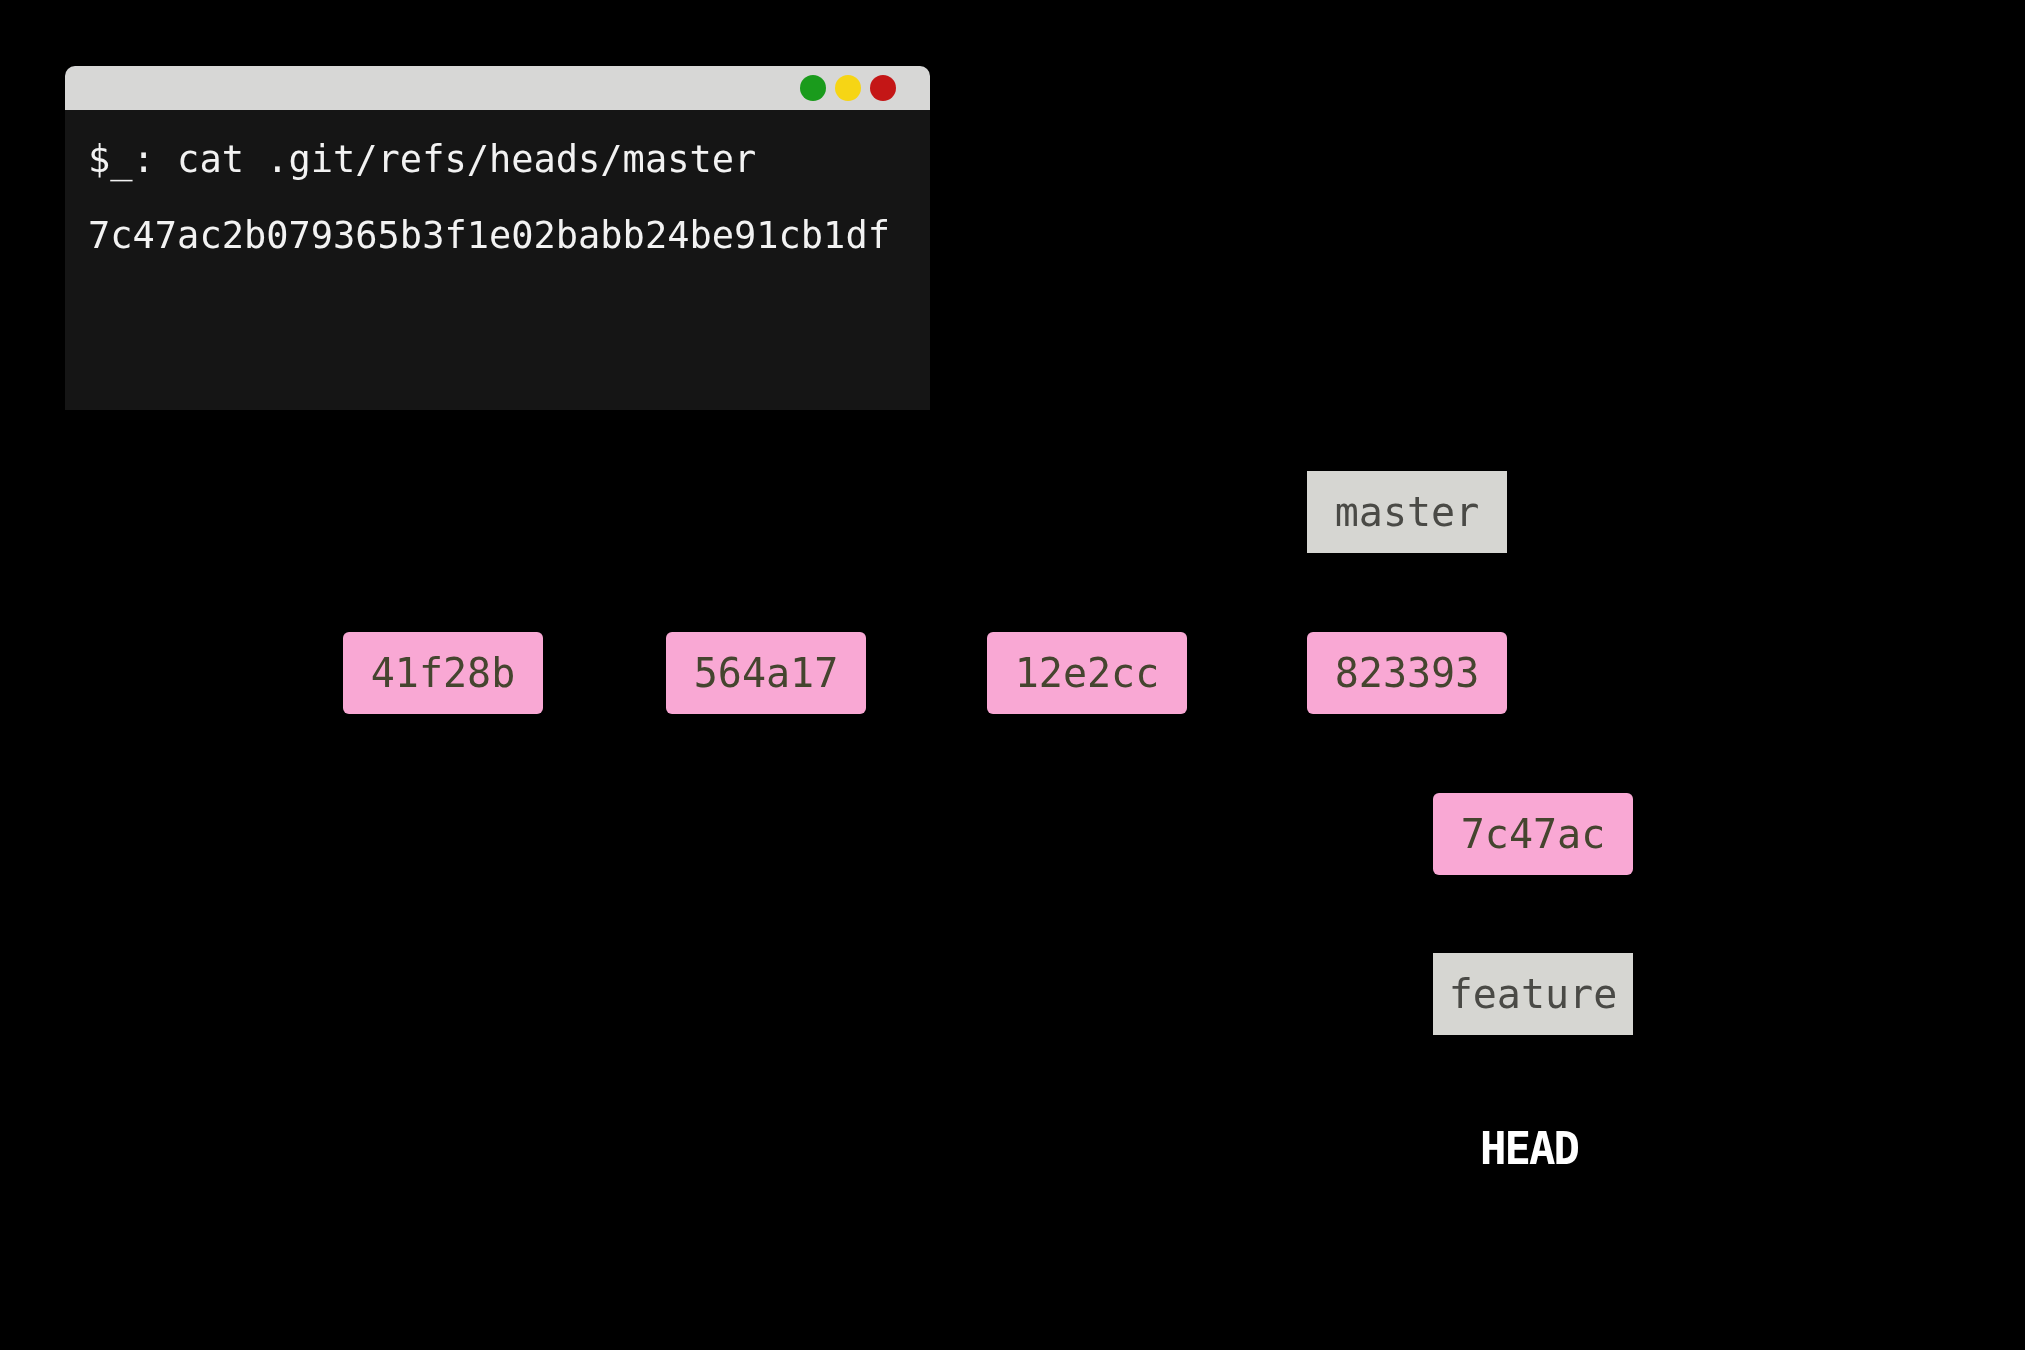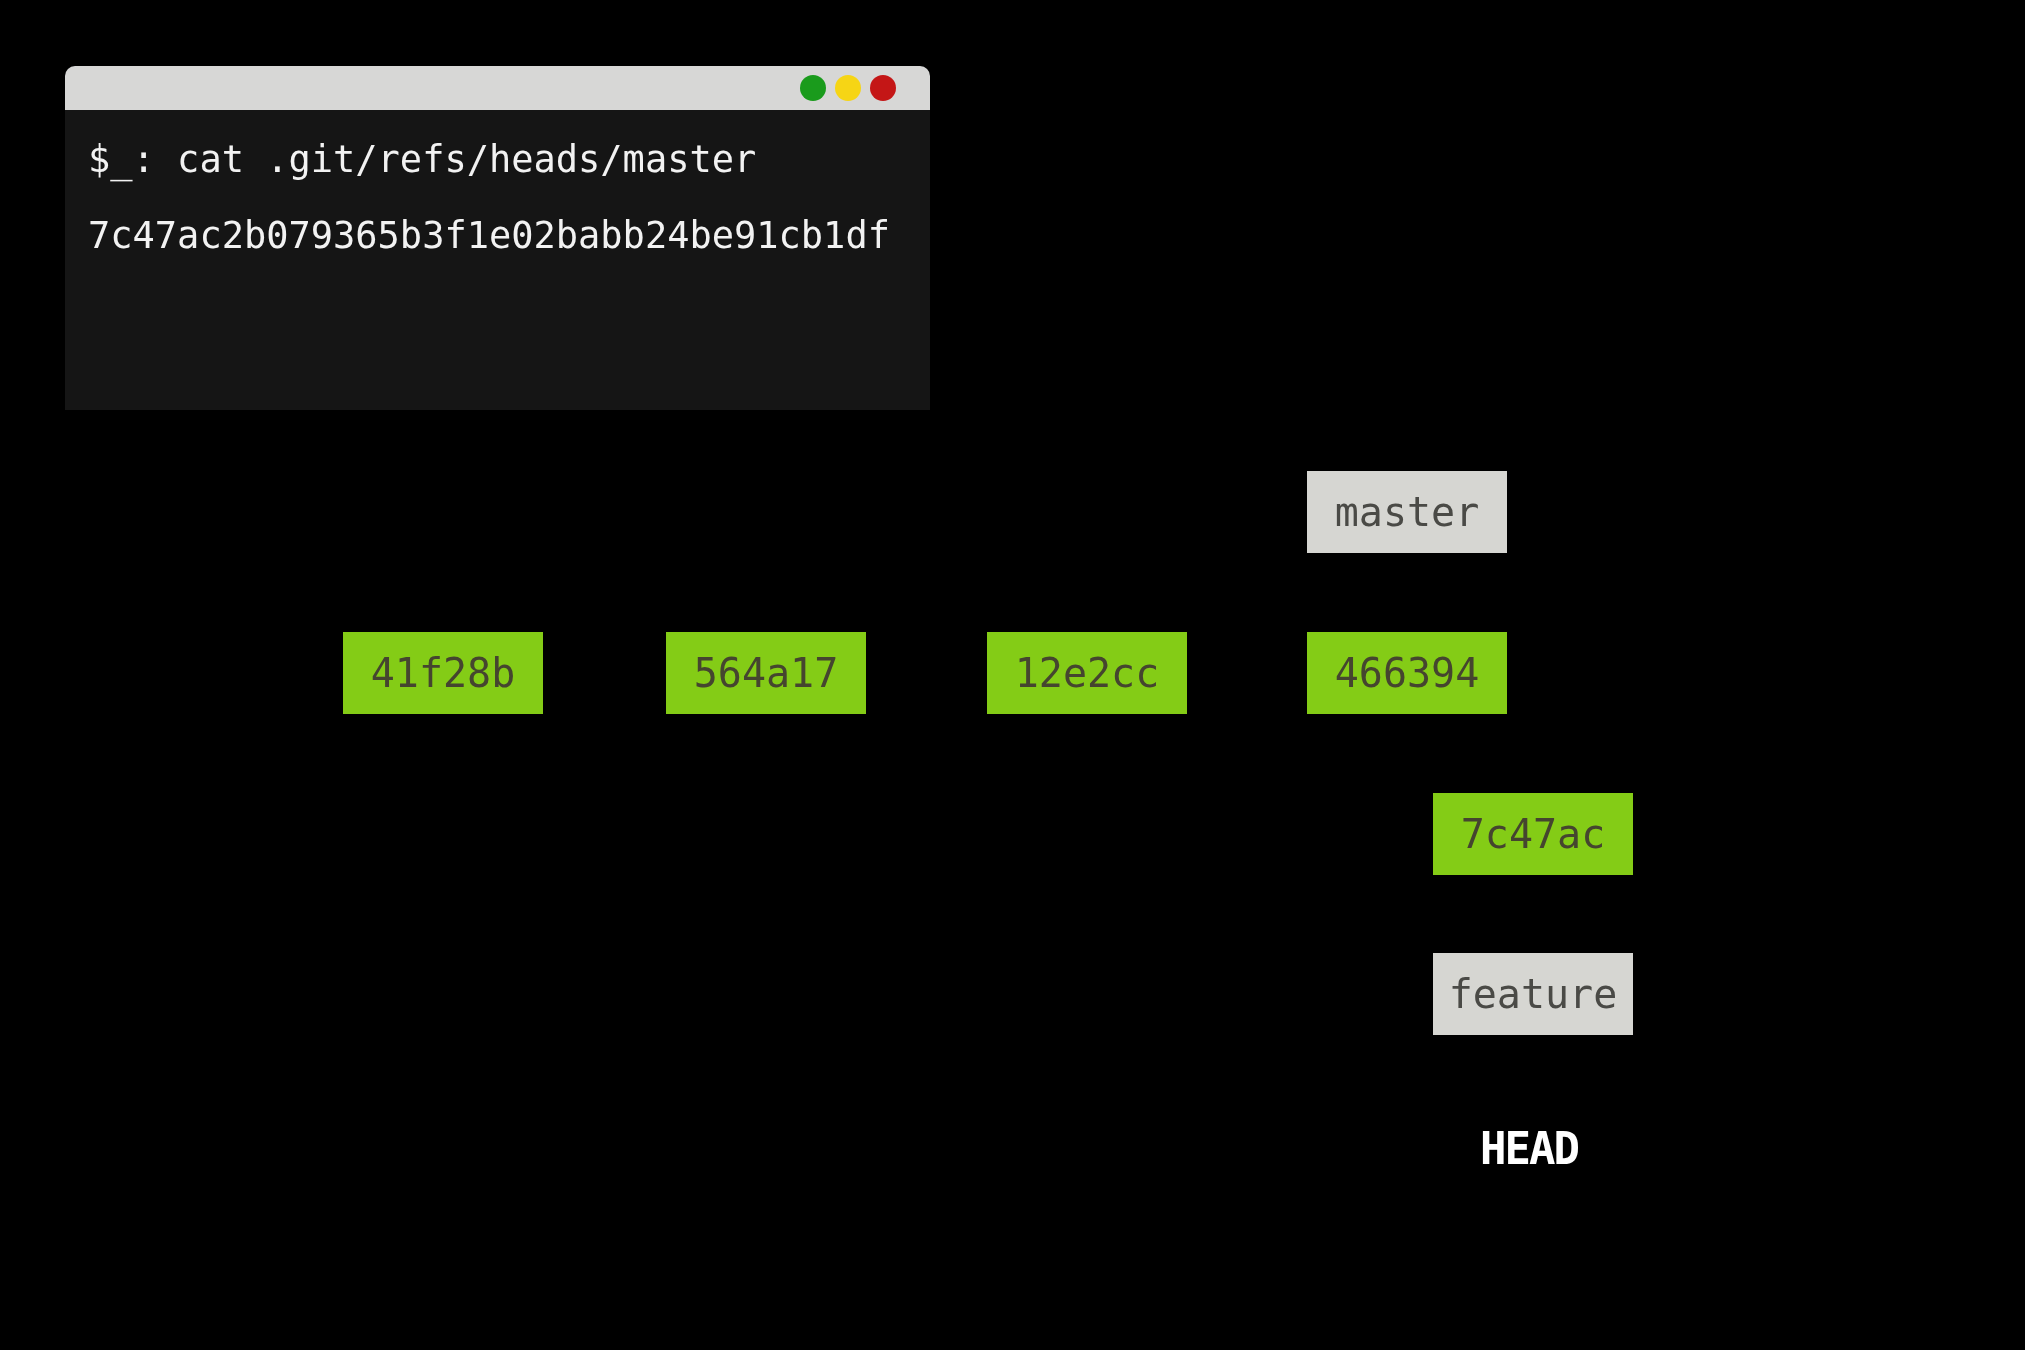--- a/index.html
+++ b/index.html
@@ -65,22 +65,23 @@
   .box {
     position: absolute;
     width: 200px;
     height: 82px;
     display: flex;
     align-items: center;
     justify-content: center;
     font-size: 40px;
   }
   .box.commit {
-    background: #84cc16;
+    background: #f9a8d4;
     color: #45452f;
+    border-radius: 6px;
   }
   .box.branch {
     background: #d6d6d2;
     color: #4a4a46;
   }
   .head-label {
     position: absolute;
     left: 1480px;
     top: 1127px;
     width: 250px;
@@ -111,21 +112,21 @@
   </div>
 
   <div class="box branch" style="left:1307px; top:471px;">master</div>
 
   <div class="box commit" style="left:343px; top:632px;">41f28b</div>
 
   <div class="box commit" style="left:666px; top:632px;">564a17</div>
 
   <div class="box commit" style="left:987px; top:632px;">12e2cc</div>
 
-  <div class="box commit" style="left:1307px; top:632px;">466394</div>
+  <div class="box commit" style="left:1307px; top:632px;">823393</div>
 
   <div class="box commit" style="left:1433px; top:793px;">7c47ac</div>
 
   <div class="box branch" style="left:1433px; top:953px;">feature</div>
 
   <div class="head-label">HEAD</div>
 
 </div>
 
 </body></html>

